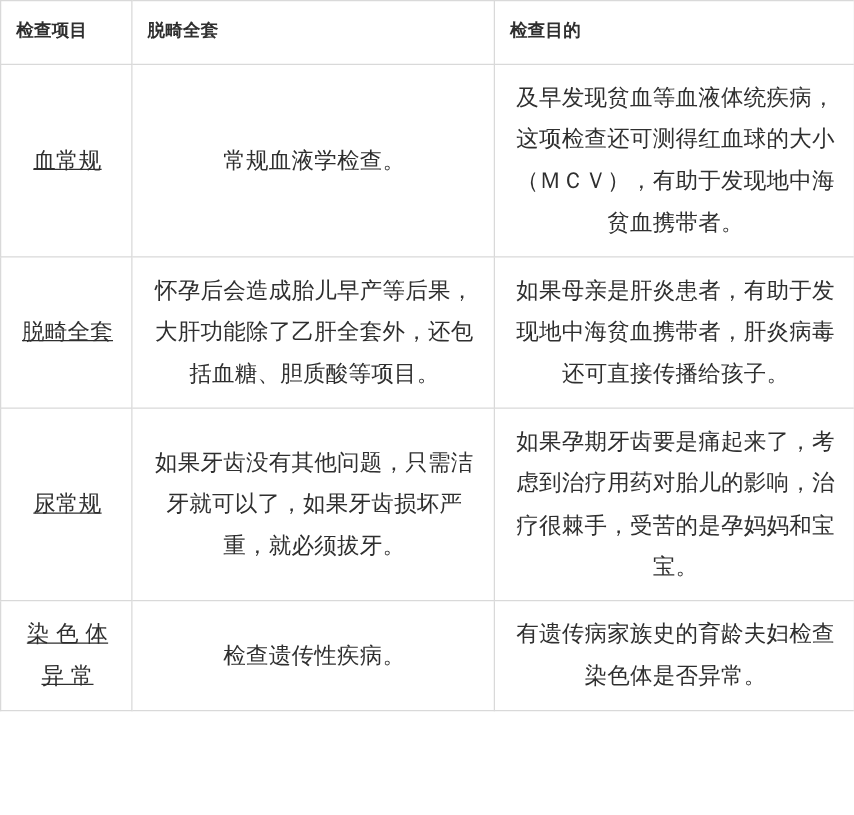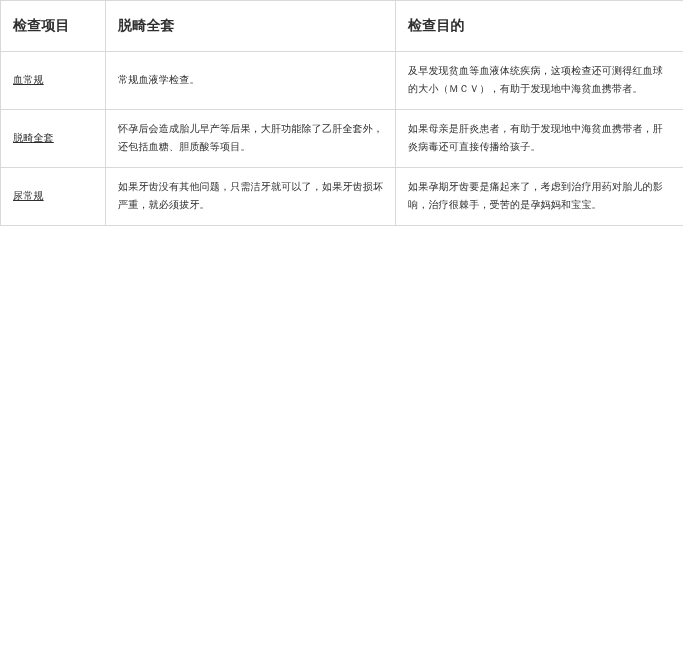--- a/index.html
+++ b/index.html
@@ -17,24 +17,25 @@
   table.exam-table {
     border-collapse: collapse;
     width: 683px;
     table-layout: fixed;
   }
   table.exam-table th,
   table.exam-table td {
     border: 1px solid #d9d9d9;
     vertical-align: middle;
     padding: 10px 10px 10px 12px;
-    font-size: 10px;
+    font-size: 18px;
     line-height: 1.85;
     letter-spacing: 0.2px;
     word-break: break-all;
+    text-align: center;
   }
   table.exam-table th {
     font-weight: bold;
     background: #ffffff;
     text-align: left;
     font-size: 14px;
     padding-top: 12px;
     padding-bottom: 12px;
     font-family: Liberation Serif, serif;
   }
@@ -72,14 +73,19 @@
     <tr>
       <td class="col-item">脱畸全套</td>
       <td>怀孕后会造成胎儿早产等后果，大肝功能除了乙肝全套外，还包括血糖、胆质酸等项目。</td>
       <td>如果母亲是肝炎患者，有助于发现地中海贫血携带者，肝炎病毒还可直接传播给孩子。</td>
     </tr>
     <tr>
       <td class="col-item">尿常规</td>
       <td>如果牙齿没有其他问题，只需洁牙就可以了，如果牙齿损坏严重，就必须拔牙。</td>
       <td>如果孕期牙齿要是痛起来了，考虑到治疗用药对胎儿的影响，治疗很棘手，受苦的是孕妈妈和宝宝。</td>
     </tr>
+    <tr>
+      <td class="col-item">染 色 体 异 常</td>
+      <td>检查遗传性疾病。</td>
+      <td>有遗传病家族史的育龄夫妇检查染色体是否异常。</td>
+    </tr>
   </tbody>
 </table>
 
 </body></html>

